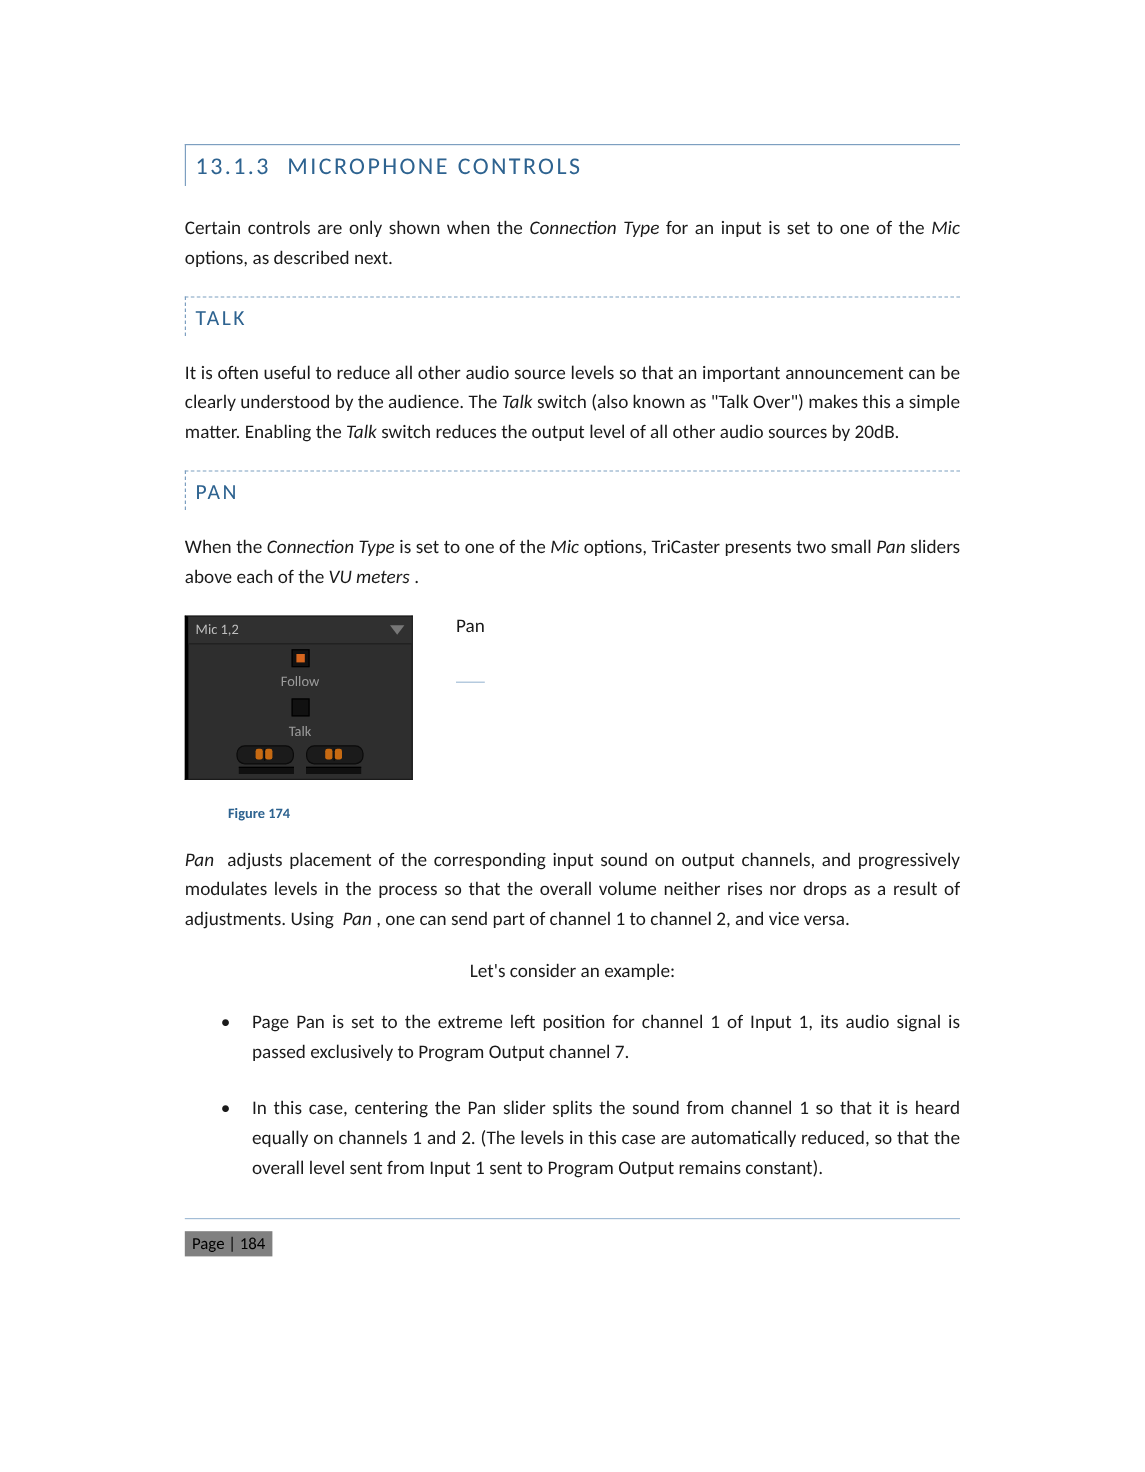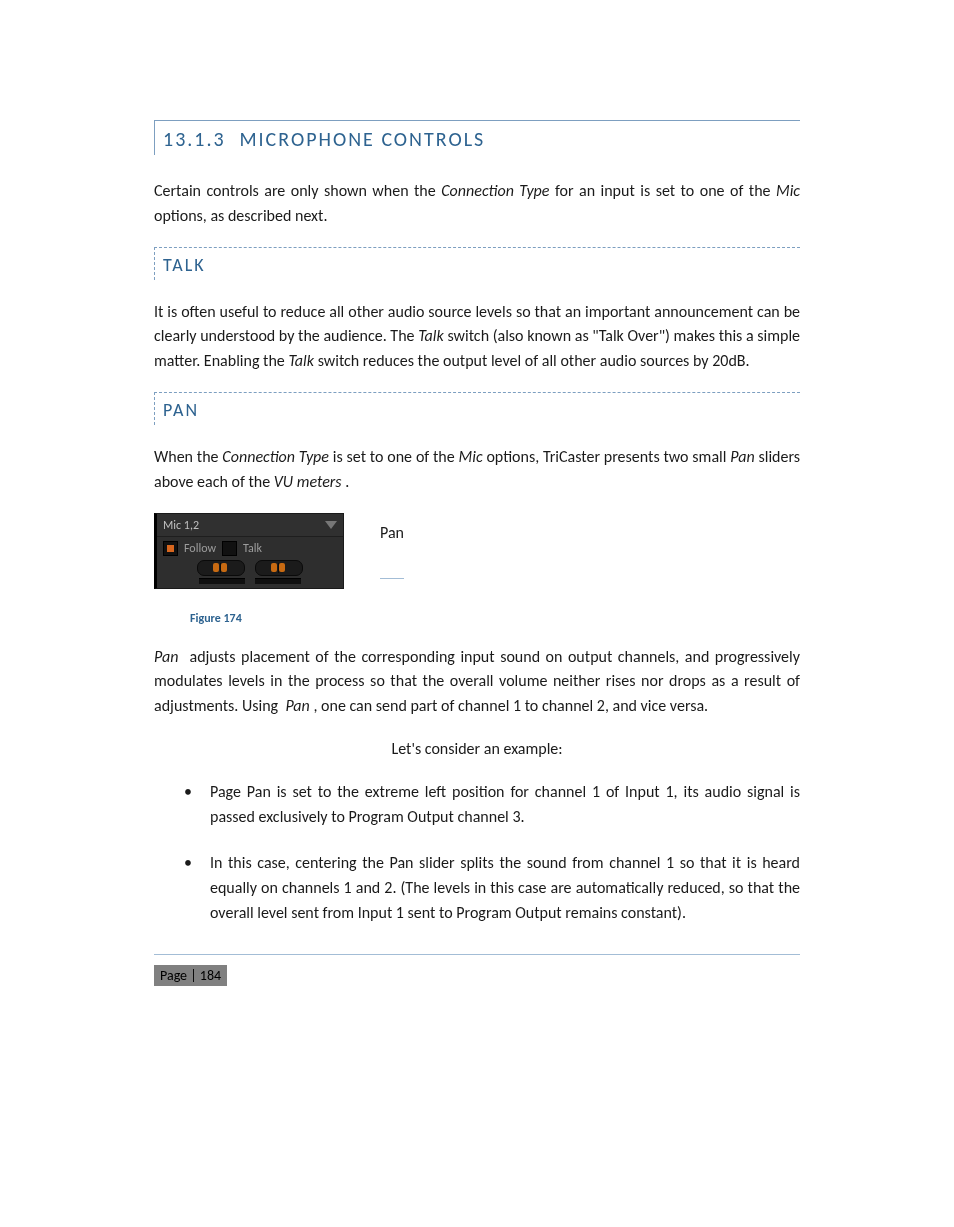--- a/index.html
+++ b/index.html
@@ -50,21 +50,21 @@
     font-size: 16px;
     line-height: 1.55;
     text-align: justify;
     margin: 0 0 18px 0;
   }
   .body-text .ital { font-style: italic; }
 
   
   .fig-row {
     display: flex;
-    align-items: center;
+    align-items: flex-start;
     gap: 36px;
     margin-top: 8px;
     margin-bottom: 22px;
   }
   .mic-panel {
     width: 190px;
     background: #2e2e2e;
     border: 1px solid #1a1a1a;
     border-left: 3px solid #000;
     box-sizing: border-box;
@@ -87,20 +87,21 @@
     width: 0; height: 0;
     border-left: 6px solid transparent;
     border-right: 6px solid transparent;
     border-top: 8px solid #777;
   }
   .mic-row {
     display: flex;
     align-items: center;
     gap: 6px;
     padding: 4px 6px;
+    flex-direction: column;
   }
   .chk-follow, .chk-talk {
     width: 13px; height: 13px;
     border: 1px solid #000;
     background: #111;
     display: inline-flex; align-items:center; justify-content:center;
   }
   .chk-follow .sq {
     width: 7px; height: 7px;
     background: #d7661e;
@@ -318,21 +319,21 @@
   <p class="body-text" style="text-align:center">Let's consider an example:</p>
 
   <ul class="bullets">
     <li>
       <span>Page </span>
       <span class="ital">Pan</span>
       <span> is set to the extreme left position for </span>
       <span class="ital">channel 1 of Input 1,</span>
       <span> its audio signal is passed exclusively to </span>
       <span class="ital">Program Output</span>
-      <span> channel 3.</span>
+      <span> channel 7.</span>
     </li>
     <li>
       <span>In this case, centering the </span>
       <span class="ital">Pan</span>
       <span> slider splits the sound from channel 1 so that it is heard equally on channels 1 and 2.  (The levels in this case are automatically reduced, so that the overall level sent from </span>
       <span class="ital">Input 1</span>
       <span> sent to </span>
       <span class="ital">Program Output</span>
       <span> remains constant).</span>
     </li>

